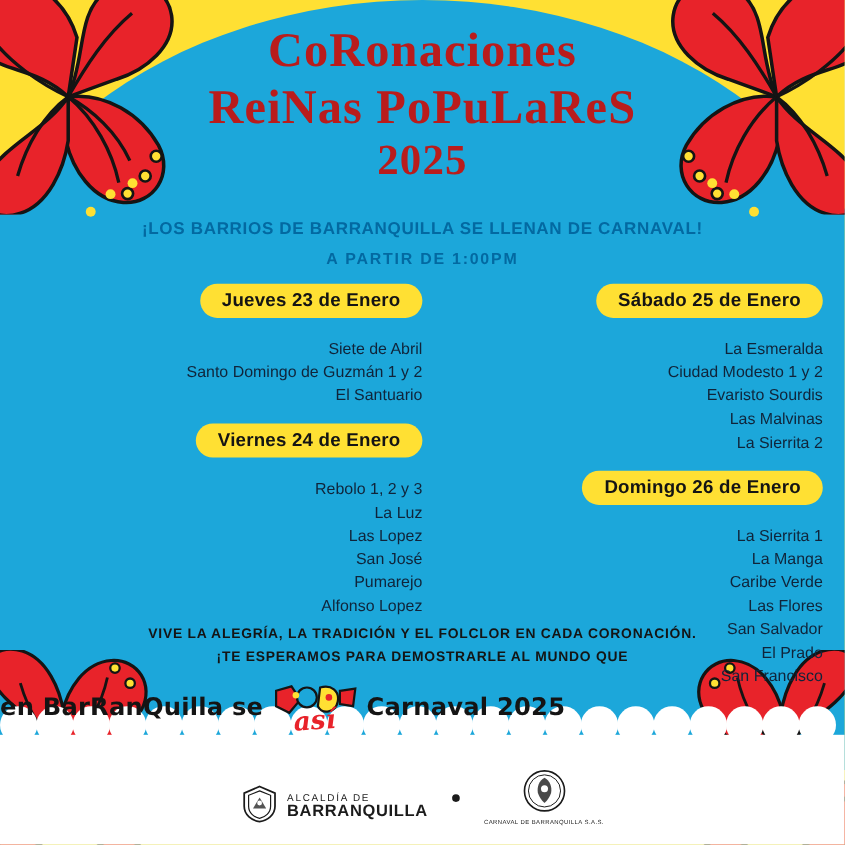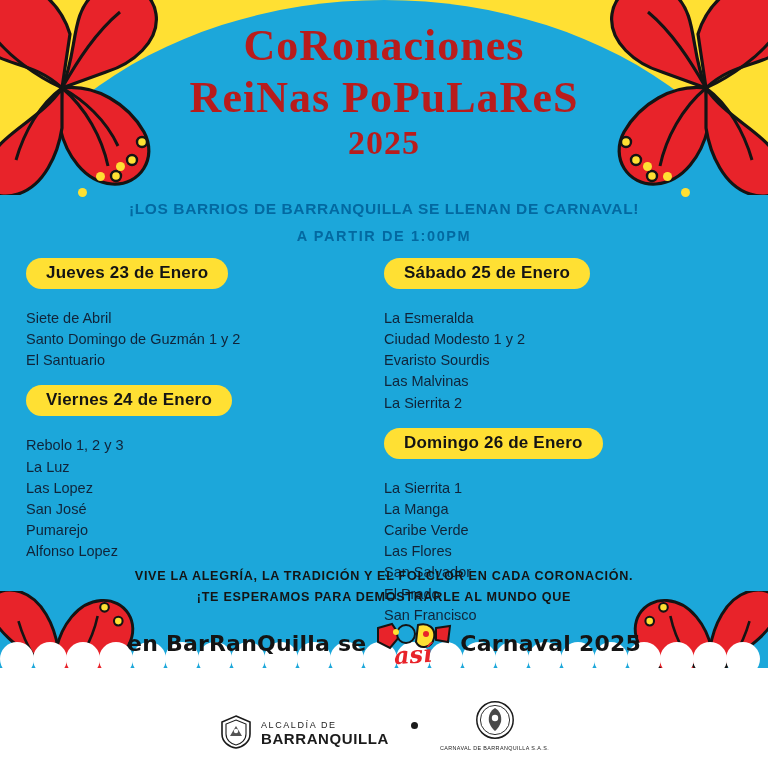--- a/index.html
+++ b/index.html
@@ -75,21 +75,21 @@
   }
   .h1 {
     font-family: Liberation Serif, serif;
     font-weight: 700;
     color: #b91c1c;
     letter-spacing: 1px;
     line-height: 1.0;
   }
   .line1 { font-size: 44px; }
   .line2 { font-size: 44px; margin-top: 8px; }
-  .line3 { font-size: 34px; margin-top: 6px; }
+  .line3 { font-size: 39px; margin-top: 6px; }
 
   .sub {
     position: absolute;
     top: 200px; left: 0; width: 768px;
     text-align: center;
     z-index: 7;
     color: #0369a1;
   }
   .sub .s1 {
     font-size: 15.5px; font-weight: 700; letter-spacing: 0.6px;
@@ -103,21 +103,21 @@
   .columns {
     position: absolute;
     top: 258px; left: 0; width: 768px;
     display: flex;
     z-index: 7;
   }
   .col { width: 50%; }
   .col.left { padding-left: 26px; }
   .col.right { padding-right: 20px; }
 
-  .day-block { text-align: left; margin-bottom: 14px; }
+  .day-block { text-align: right; margin-bottom: 14px; }
   .day-pill {
     display: inline-block;
     background: #FFE033;
     color: #141414;
     font-weight: 700;
     font-size: 17px;
     padding: 5px 20px 6px;
     border-radius: 18px;
     letter-spacing: 0.2px;
   }
@@ -144,21 +144,21 @@
     line-height: 1.7;
   }
 
   
   .lockup {
     position: absolute;
     top: 622px; left: 0; width: 768px;
     z-index: 7;
     display: flex;
     align-items: center;
-    justify-content: center;
+    justify-content: flex-start;
     gap: 4px;
   }
   .lk-text {
     font-family: "DejaVu Sans", sans-serif;
     font-weight: 700;
     font-size: 22px;
     color: #141414;
     letter-spacing: 0.2px;
   }
   .lk-mid {

